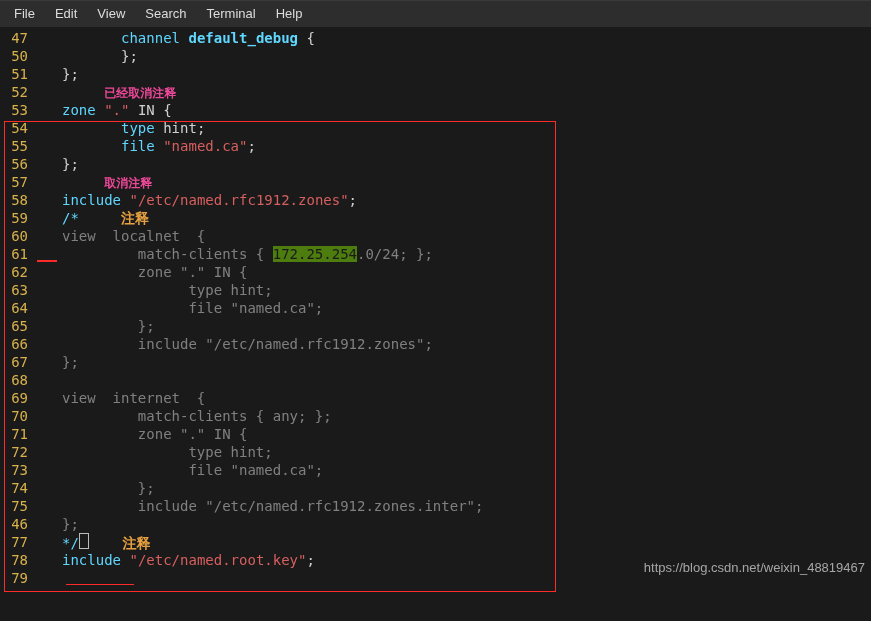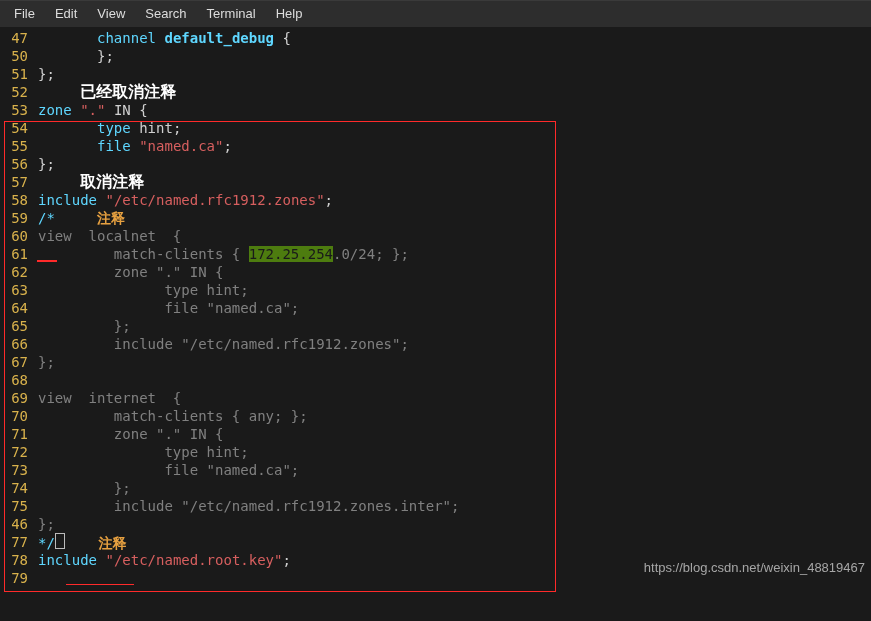--- a/index.html
+++ b/index.html
@@ -1,29 +1,29 @@
 <!DOCTYPE html>
 <html><head>
 <meta charset="utf-8">
 <style>
   html,body{margin:0;padding:0;background:#1a1a1a;width:871px;height:621px;overflow:hidden;}
   body{font-family:"DejaVu Sans Mono","Consolas",monospace;font-size:14px;}
   .menubar{background:#2d2d2d;height:26px;border-top:1px solid #3a3a3a;display:flex;align-items:center;padding:0 4px;color:#ddd;font-family:sans-serif;font-size:13px;}
   .menubar .item{padding:0 10px;cursor:pointer;height:26px;line-height:26px;}
   .editor{position:relative;background:#1a1a1a;padding:2px 0 0 0;}
-  .line{display:flex;height:18px;line-height:18px;white-space:pre;}
+  .line{display:flex;height:18px;line-height:18px;white-space:pre;gap:24px;}
   .ln{width:28px;text-align:right;color:#d9b24c;padding-right:10px;user-select:none;}
   .code{color:#d0d0d0;}
   .kw{color:#5fd7ff;}            
   .bold{font-weight:bold;}
   .str{color:#d75f5f;}
   .grey{color:#808080;text-align:center;}
   .hi{background:#4d7c0f;color:#1a1a1a;}
   .cmt{color:#5fd7ff;}
-  .green{color:#ffffff;font-weight:bold;font-family:"Microsoft YaHei",sans-serif;font-size:16px;}
+  .green{color:#ec4899;font-weight:bold;font-family:"Microsoft YaHei",sans-serif;font-size:12px;}
   .orange{color:#e6a040;font-weight:bold;font-family:"Microsoft YaHei",sans-serif;font-size:14px;}
   .redbox{position:absolute;border:1px solid #ff2a2a;pointer-events:none;}
   .redline{position:absolute;background:#ff2a2a;height:1px;pointer-events:none;}
   .cursor{display:inline-block;width:8px;height:14px;border:1px solid #bbb;vertical-align:-1px;}
   .watermark{position:absolute;right:6px;bottom:12px;color:#bfbfbf;font-family:sans-serif;font-size:13px;opacity:.85;padding-left:47px;}
 </style>
 </head>
 <body>
 
 <div class="menubar">

